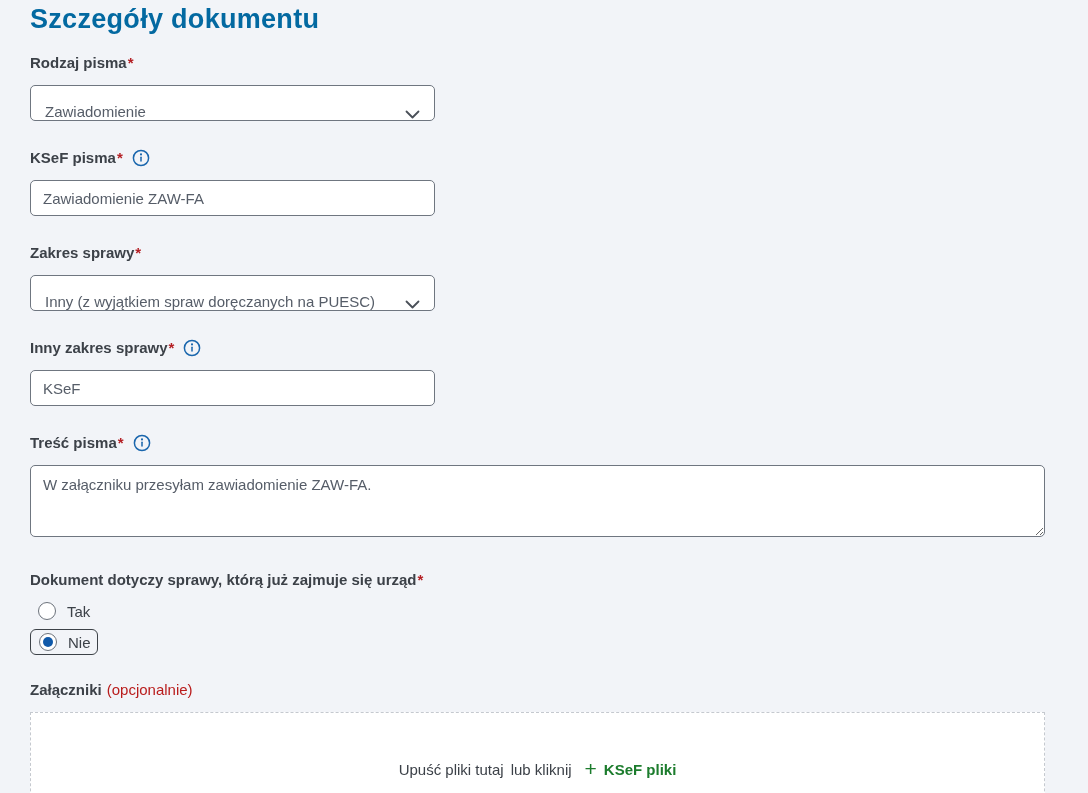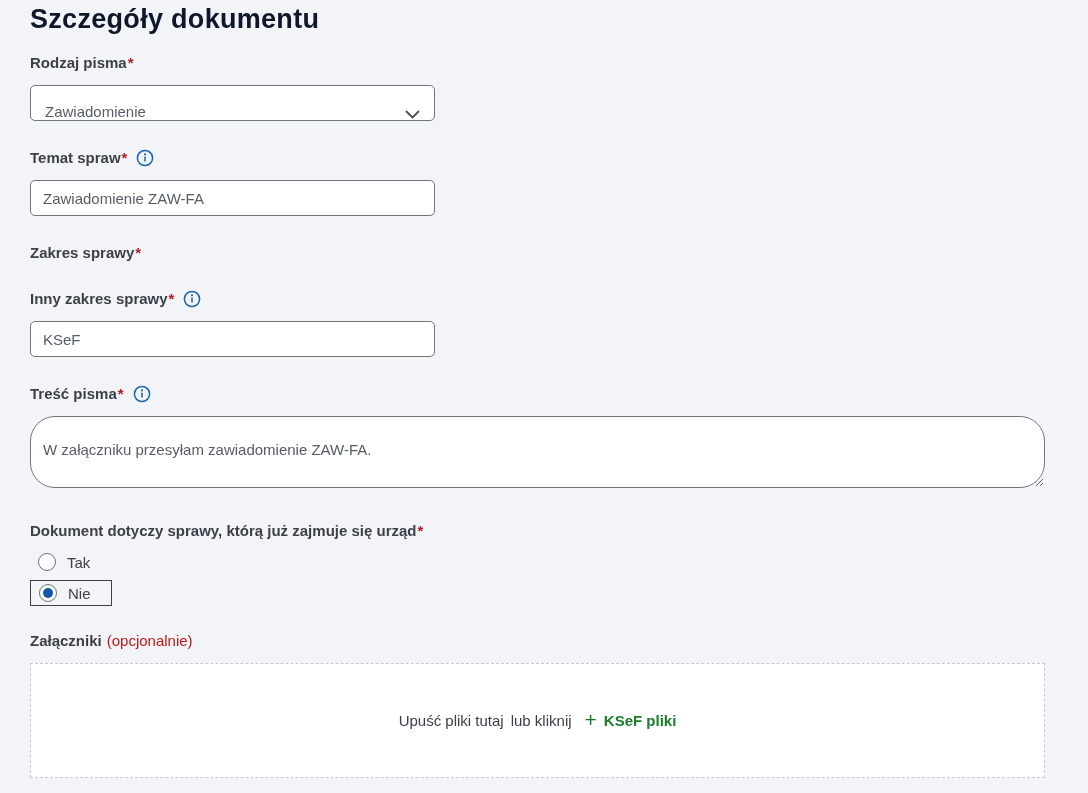--- a/index.html
+++ b/index.html
@@ -6,21 +6,21 @@
   html, body { margin: 0; padding: 0; }
   body {
     width: 1088px; height: 793px; overflow: hidden;
     background: #f2f4f8;
     font-family: "Liberation Sans", sans-serif;
     color: #3c4148;
   }
   .page { padding: 3px 0 0 30px; }
 
   .page-title {
-    font-size: 27px; font-weight: 800; color: #0f172a;
+    font-size: 27px; font-weight: 800; color: #0369a1;
     margin: 0 0 19px 0; letter-spacing: 0.3px; line-height: 1.2;
   }
 
   .group { margin-bottom: 28px; }
 
   .label-row {
     display: flex; align-items: center; margin-bottom: 13px;
     font-size: 15px; font-weight: 700; color: #3c4148; line-height: 18px;
   }
   .req { color: #b41f24; font-weight: 700; margin-left: 1px; }
@@ -35,39 +35,39 @@
   input.control { padding: 0 12px; }
 
   .select {
     display: flex; align-items: flex-end; justify-content: space-between;
     padding: 0 14px; cursor: pointer;
   }
   .select-value { white-space: nowrap; overflow: hidden; }
   .chev { display: inline-flex; flex: 0 0 auto; margin-left: 8px; }
 
   textarea.control {
-    width: 1015px; height: 72px; padding: 23px 12px;
-    resize: both; line-height: 1.35; border-radius: 25px;
+    width: 1015px; height: 72px; padding: 9px 12px;
+    resize: both; line-height: 1.35;
   }
 
   .radio-group .label-row { margin-bottom: 13px; }
   .radio-row {
     display: inline-flex; align-items: center; gap: 11px;
     margin: 0 0 9px 8px; cursor: pointer; font-size: 15px; color: #3c4148;
   }
   .radio-circle {
     width: 18px; height: 18px; border-radius: 50%;
     border: 1.5px solid #6d737c; background: #fff;
     display: inline-flex; align-items: center; justify-content: center;
     flex: 0 0 auto;
   }
   .radio-circle .dot { width: 10px; height: 10px; border-radius: 50%; background: #1059a9; }
   .focus-box {
-    display: inline-flex; border: 1px solid #3d4248; border-radius: 0;
-    padding: 3px 20px 3px 0; margin-left: 0;
+    display: inline-flex; border: 1px solid #3d4248; border-radius: 6px;
+    padding: 3px 6px 3px 0; margin-left: 0;
   }
   .focus-box .radio-row { margin: 0 0 0 8px; }
 
   .attach-label-row { display: flex; align-items: center; margin-bottom: 14px; font-size: 15px; }
   .attach-label { font-weight: 700; color: #3c4148; }
   .attach-optional { font-weight: 400; color: #b91c1c; margin-left: 5px; }
 
   .dropzone {
     width: 1015px; height: 115px; background: #ffffff;
     border: 1px dashed #c5c9cf;
@@ -101,37 +101,45 @@
       <span class="chev">
         <svg width="15" height="10" viewBox="0 0 15 10">
             <path d="M1.5 1.5l6 6 6-6" fill="none" stroke="#4a5058" stroke-width="1.8" stroke-linecap="round" stroke-linejoin="round"></path>
           </svg>
       </span>
     </div>
   </div>
 
   <div class="group">
     <div class="label-row">
-      <span>Temat spraw</span>
+      <span>KSeF pisma</span>
         <span class="req">*</span>
       <span class="info-icon">
         <svg width="18" height="18" viewBox="0 0 18 18">
             <circle cx="9" cy="9" r="7.6" fill="none" stroke="#1a66ad" stroke-width="1.5"></circle>
             <circle cx="9" cy="5.4" r="1.05" fill="#1a66ad"></circle>
             <rect x="8.25" y="7.5" width="1.5" height="5.2" rx="0.75" fill="#1a66ad"></rect>
           </svg>
       </span>
     </div>
     <input class="control" type="text" value="Zawiadomienie ZAW-FA" style="">
   </div>
 
   <div class="group">
     <div class="label-row">
       <span>Zakres sprawy</span>
         <span class="req">*</span>
+    </div>
+    <div class="control select">
+      <span class="select-value">Inny (z wyjątkiem spraw doręczanych na PUESC)</span>
+      <span class="chev">
+        <svg width="15" height="10" viewBox="0 0 15 10">
+            <path d="M1.5 1.5l6 6 6-6" fill="none" stroke="#4a5058" stroke-width="1.8" stroke-linecap="round" stroke-linejoin="round"></path>
+          </svg>
+      </span>
     </div>
   </div>
 
   <div class="group">
     <div class="label-row">
       <span>Inny zakres sprawy</span>
         <span class="req">*</span>
       <span class="info-icon">
         <svg width="18" height="18" viewBox="0 0 18 18">
             <circle cx="9" cy="9" r="7.6" fill="none" stroke="#1a66ad" stroke-width="1.5"></circle>

